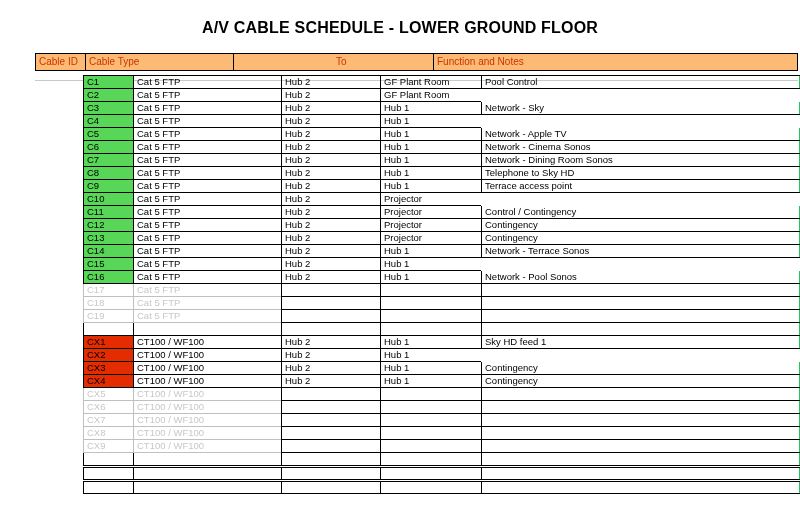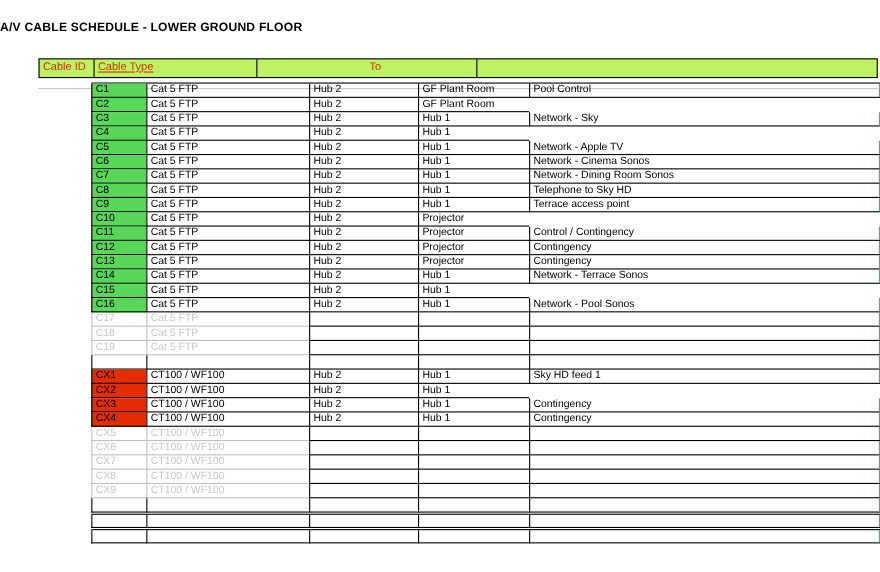--- a/index.html
+++ b/index.html
@@ -12,49 +12,50 @@
     position: relative;
     width: 800px;
     height: 520px;
     overflow: hidden;
   }
   .doc-title {
     position: absolute;
     top: 19px;
     left: 0;
     width: 100%;
-    font-size: 11px;
+    text-align: center;
+    font-size: 16px;
     font-weight: 600;
     letter-spacing: 0.2px;
     color: #000;
   }
   
   .header-table {
     position: absolute;
     left: 35px;
     top: 53px;
     width: 763px;
     height: 18px;
     box-sizing: border-box;
     border: 1px solid #000;
     display: flex;
-    background: #bef264;
+    background: #fdba74;
   }
   .header-cell {
     box-sizing: border-box;
     border-right: 1px solid #000;
     padding-left: 3px;
     font-size: 10px;
     line-height: 15px;
     color: var(--header-text, #cc3300);
     white-space: nowrap;
     overflow: hidden;
   }
   .header-cell.h0 { width: 50px; }
-  .header-cell.h1 { width: 148px; text-decoration: underline; }
+  .header-cell.h1 { width: 148px; }
   .header-cell.h2 { width: 99px; margin-top: 16px; }
   .header-cell.h3 { width: 101px; }
   .header-cell.h4 { flex: 1; border-right: none; }
 
   .spacer-rule {
     position: absolute;
     left: 35px;
     top: 80px;
     width: 763px;
     height: 1px;
@@ -108,20 +109,21 @@
 </head>
 <body>
 
 <div class="doc-title">A/V CABLE SCHEDULE - LOWER GROUND FLOOR</div>
 
 <div class="header-table">
   <div class="header-cell h0">Cable ID</div>
   <div class="header-cell h1">Cable Type</div>
   <div class="header-cell h2">From</div>
   <div class="header-cell h3">To</div>
+  <div class="header-cell h4">Function and Notes</div>
 </div>
 
 <div class="spacer-rule"></div>
 
 <div class="cable-table">
     <div class="row">
     <div class="cell c0 green">C1</div>
     <div class="cell c1">Cat 5 FTP</div>
     <div class="cell c2">Hub 2</div>
     <div class="cell c3">GF Plant Room</div>

